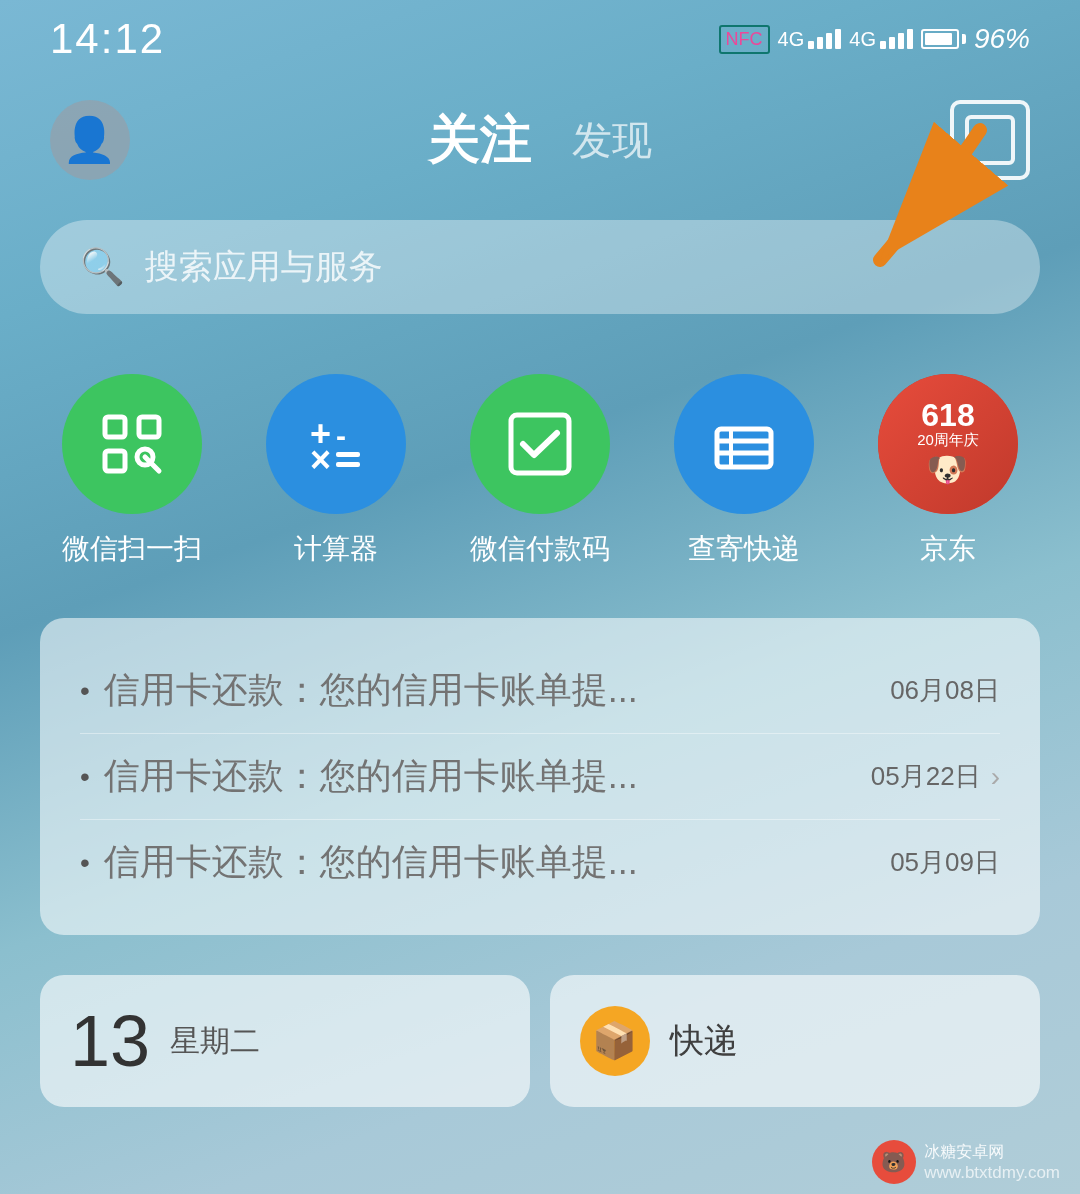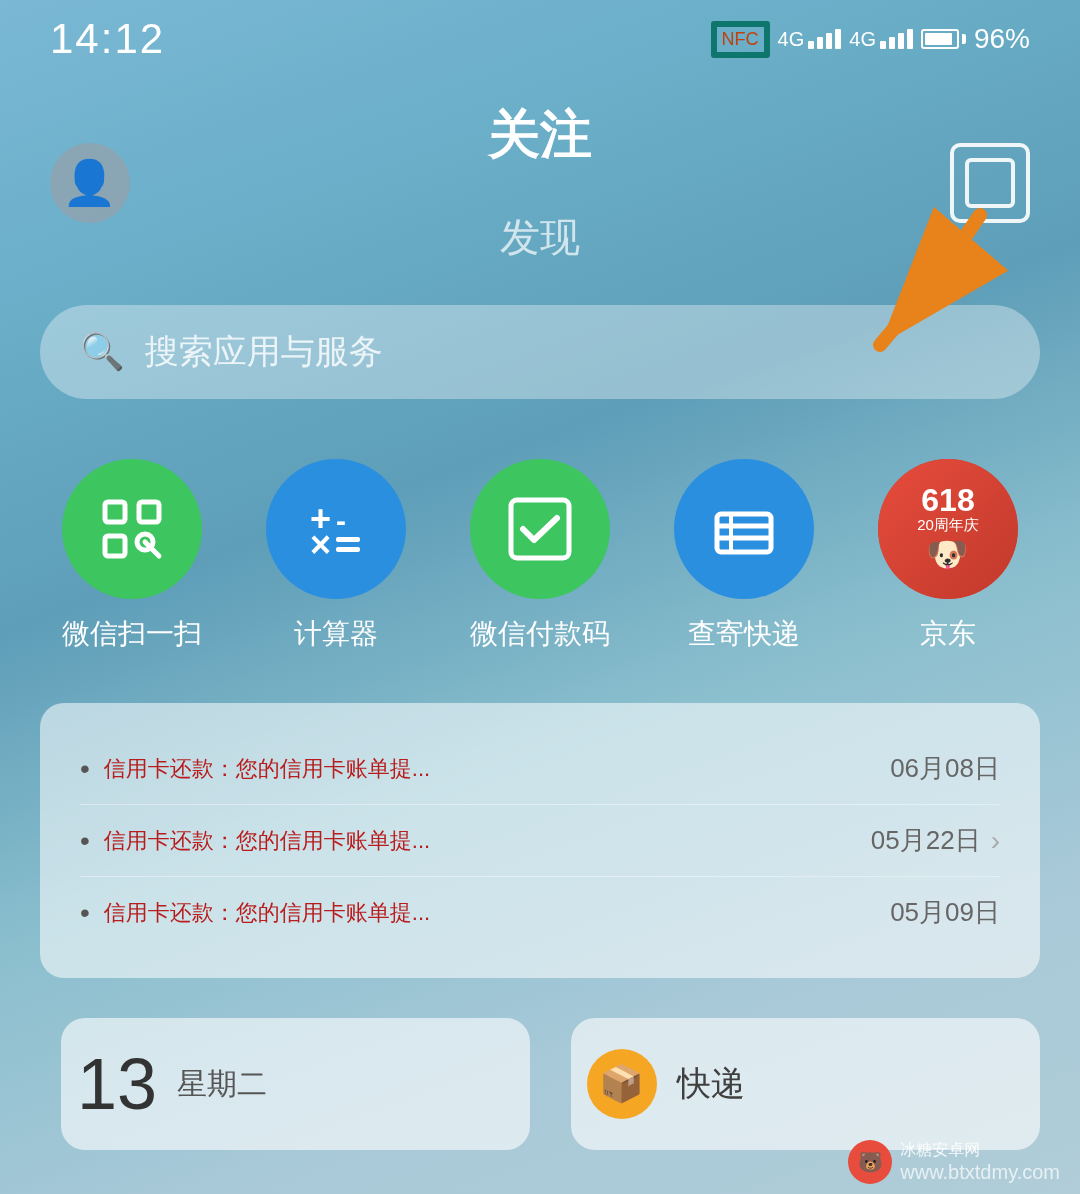--- a/index.html
+++ b/index.html
@@ -34,20 +34,21 @@
       align-items: center;
       gap: 8px;
       color: #fff;
       font-size: 26px;
     }
 
     .battery-text {
       font-size: 28px;
       font-weight: 500;
       color: #fff;
+      font-style: italic;
     }
 
     
     .header {
       display: flex;
       align-items: center;
       justify-content: space-between;
       padding: 20px 50px 20px 50px;
       margin-top: 10px;
     }
@@ -64,21 +65,20 @@
 
     .avatar-icon {
       color: #fff;
       font-size: 44px;
     }
 
     .header-tabs {
       display: flex;
       align-items: center;
       gap: 40px;
-      flex-direction: column;
     }
 
     .tab-active {
       font-size: 52px;
       font-weight: 700;
       color: #fff;
     }
 
     .tab-inactive {
       font-size: 40px;
@@ -210,22 +210,22 @@
       flex: 1;
     }
 
     .notif-bullet {
       font-size: 28px;
       color: #555;
       line-height: 1;
     }
 
     .notif-text {
-      font-size: 22px;
-      color: #b91c1c;
+      font-size: 36px;
+      color: #737373;
     }
 
     .notif-date {
       font-size: 26px;
       color: #666;
       margin-left: 20px;
     }
 
     .notif-arrow {
       font-size: 28px;
@@ -238,26 +238,25 @@
       display: flex;
       gap: 20px;
       padding: 10px 40px;
       margin-top: 10px;
     }
 
     .bottom-card {
       flex: 1;
       background: rgba(255,255,255,0.6);
       border-radius: 24px;
-      padding: 30px 16px;
+      padding: 30px 30px;
       display: flex;
       align-items: center;
       gap: 20px;
       min-height: 110px;
-      margin-left: 21px;
     }
 
     .calendar-date {
       font-size: 72px;
       font-weight: 300;
       color: #333;
       line-height: 1;
     }
 
     .calendar-day {
@@ -343,21 +342,21 @@
       border-radius: 0 2px 2px 0;
     }
   </style>
 </head>
 <body>
 
 <div class="status-bar">
   <span class="status-time">14:12</span>
   <div class="status-icons">
 
-    <span style="font-size:22px;color:#c2410c;border:6px solid #0f766e;border-radius:3px;padding:2px 5px;font-size:18px;">NFC</span>
+    <span style="font-size:22px;color:#ec4899;border:2px solid #0f766e;border-radius:3px;padding:2px 5px;font-size:18px;">NFC</span>
 
     <div style="display:flex;align-items:center;gap:4px;">
       <span style="font-size:20px;color:#fff;">4G</span>
       <div class="signal-group">
         <div class="signal-bar" style="height:8px;"></div>
         <div class="signal-bar" style="height:12px;"></div>
         <div class="signal-bar" style="height:16px;"></div>
         <div class="signal-bar" style="height:20px;"></div>
       </div>
     </div>
@@ -513,15 +512,15 @@
       <span>📦</span>
     </div>
     <span class="delivery-label">快递</span>
   </div>
 </div>
 
 <div class="watermark">
   <div class="watermark-logo">🐻</div>
   <div>
     <div style="font-size:16px;color:rgba(255,255,255,0.9);">冰糖安卓网</div>
-    <div style="font-size:20px;color:rgba(255,255,255,0.7);">www.btxtdmy.com</div>
+    <div style="font-size:17px;color:rgba(255,255,255,0.7);">www.btxtdmy.com</div>
   </div>
 </div>
 
 </body></html>

